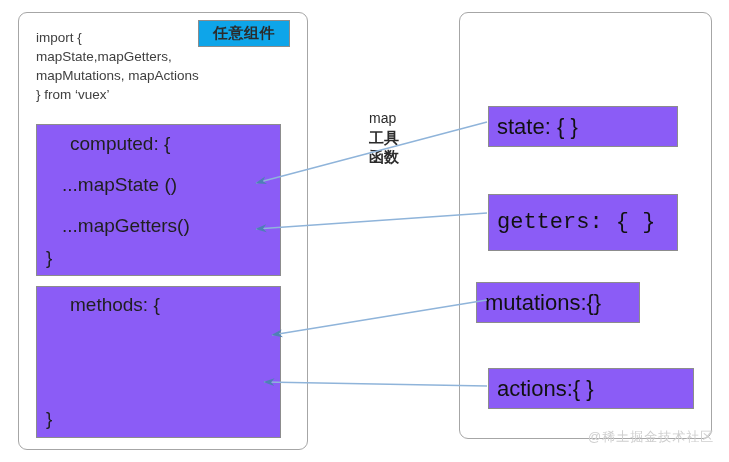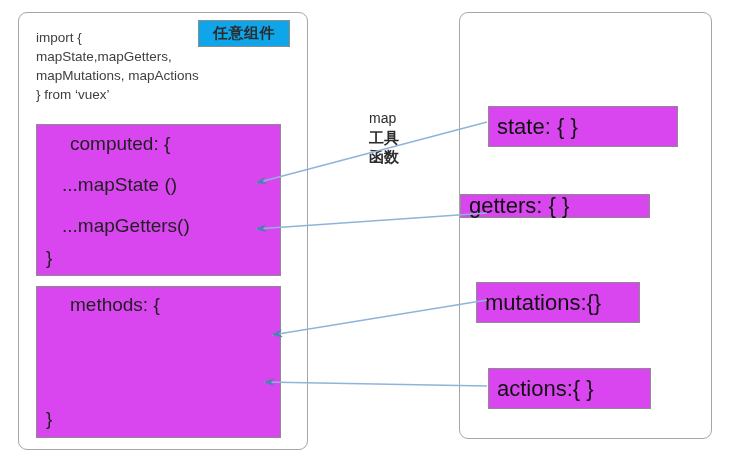--- a/index.html
+++ b/index.html
@@ -20,21 +20,21 @@
   
   .panel {
     border: 1.5px solid #a6a6a6;
     border-radius: 9px;
     background: #ffffff;
   }
 
   
   .rect {
     border: 1.5px solid #8c8c8c;
-    background: #d946ef;
+    background: #8b5cf6;
   }
 
   
   .chip {
     border: 1.5px solid #8c8c8c;
     background: #0ea5e9;
     display: flex;
     align-items: center;
     justify-content: center;
     color: #2b2b2b;
@@ -134,29 +134,29 @@
   <div class="abs code-title" style="left:46px; top:294px;">methods: {</div>
   <div class="abs code-close" style="left:46px; top:408px;">}</div>
 
   <div class="abs panel" style="left:459px; top:12px; width:253px; height:427px;"></div>
 
 
   <div class="abs rect member" style="left:488px; top:106px; width:190px; height:41px;">
     <span>state: { }</span>
   </div>
 
-  <div class="abs rect member" style="left:460px; top:194px; width:190px; height:24px;">
+  <div class="abs rect member" style="left:488px; top:194px; width:190px; height:57px;font-family:Liberation Mono, monospace;">
     <span>getters: { }</span>
   </div>
 
   <div class="abs rect member" style="left:476px; top:282px; width:164px; height:41px;">
     <span>mutations:{}</span>
   </div>
 
-  <div class="abs rect member" style="left:488px; top:368px; width:163px; height:41px;">
+  <div class="abs rect member" style="left:488px; top:368px; width:206px; height:41px;">
     <span>actions:{ }</span>
   </div>
 
   <div class="abs map-label" style="left:369px; top:109px; width:70px;">
     <div>map</div>
     <div class="cnline">工具</div>
     <div class="cnline">函数</div>
   </div>
 
   <svg class="arrows" viewBox="0 0 729 462" xmlns="http://www.w3.org/2000/svg">
@@ -168,14 +168,15 @@
 
     <line x1="487" y1="122" x2="256" y2="183" stroke="#8fb4da" stroke-width="1.4" marker-end="url(#ah)"></line>
 
     <line x1="487" y1="213" x2="256" y2="229" stroke="#8fb4da" stroke-width="1.4" marker-end="url(#ah)"></line>
 
     <line x1="487" y1="300" x2="272" y2="335" stroke="#8fb4da" stroke-width="1.4" marker-end="url(#ah)"></line>
 
     <line x1="487" y1="386" x2="264" y2="382" stroke="#8fb4da" stroke-width="1.4" marker-end="url(#ah)"></line>
   </svg>
 
+  <div class="abs watermark" style="left:588px; top:428px;">@稀土掘金技术社区</div>
 
 </div>
 
 </body></html>

